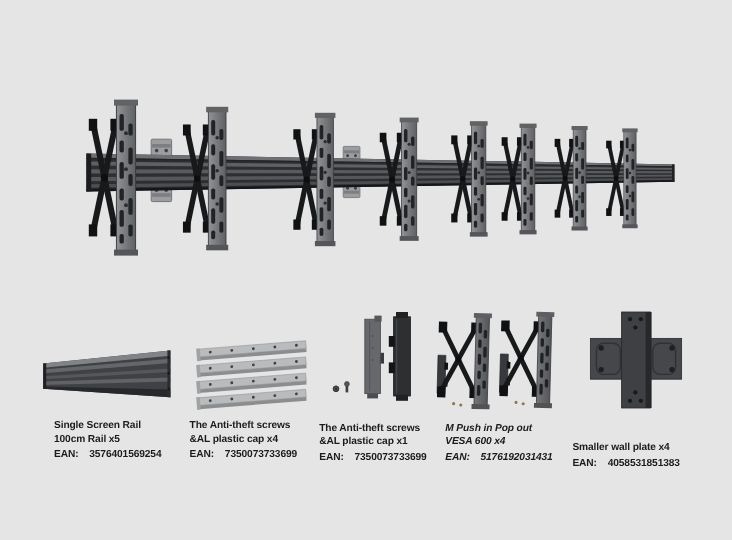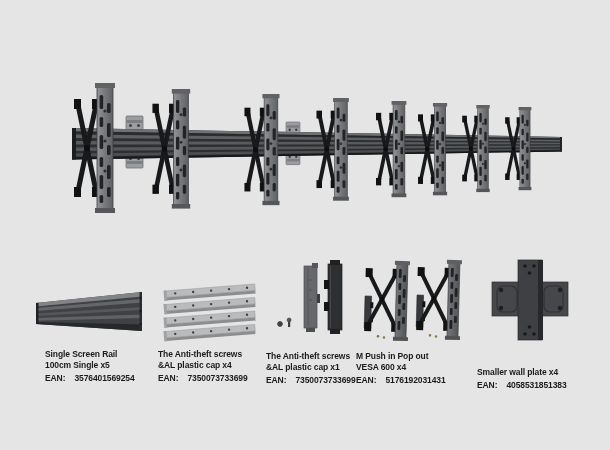--- a/index.html
+++ b/index.html
@@ -108,21 +108,21 @@
       <polygon points="8,36 114,38.5 114,45 8,38" fill="#26282b"></polygon>
       <polygon points="8,17 10.5,16.8 10.5,38.1 8,38" fill="#1f2123"></polygon>
       <rect x="111.5" y="6" width="2.5" height="39" fill="#2b2d30"></rect>
       <circle cx="112.7" cy="12" r="1" fill="#151719"></circle>
       <circle cx="112.7" cy="25" r="1" fill="#151719"></circle>
       <circle cx="112.7" cy="38" r="1" fill="#151719"></circle>
     </svg>
   </figure>
   <div class="comp-label" style="left:45px;top:349px;">
     <div>Single Screen Rail</div>
-    <div>100cm Single x5</div>
+    <div>100cm Rail x5</div>
     <div class="ean-line">
       <span>EAN:</span>
       <span>3576401569254</span>
     </div>
   </div>
 
   <figure class="fig" style="left:154px;top:276px;">
     <svg width="112" height="74" viewBox="0 0 112 74">
       <defs>
         <g id="athstrip">
@@ -213,21 +213,21 @@
           <rect x="37.6" y="42" width="2.8" height="7" rx="1.2" fill="#202224"></rect>
           <rect x="37.6" y="56" width="2.8" height="7" rx="1.2" fill="#202224"></rect>
           <circle cx="14" cy="76" r="1.3" fill="#8a7a4a"></circle>
           <circle cx="20" cy="77" r="1.3" fill="#8a7a4a"></circle>
         </g>
       </defs>
       <use href="#vunit" transform="translate(6,6) rotate(1.5)"></use>
       <use href="#vunit" transform="translate(58,5) rotate(1.5)"></use>
     </svg>
   </figure>
-  <div class="comp-label" style="left:356px;top:351px;">
+  <div class="comp-label" style="left:371px;top:351px;font-style:italic;">
     <div>M Push in Pop out</div>
     <div>VESA 600 x4</div>
     <div class="ean-line">
       <span>EAN:</span>
       <span>5176192031431</span>
     </div>
   </div>
 
   <figure class="fig" style="left:476px;top:256px;">
     <svg width="108" height="88" viewBox="0 0 108 88">

